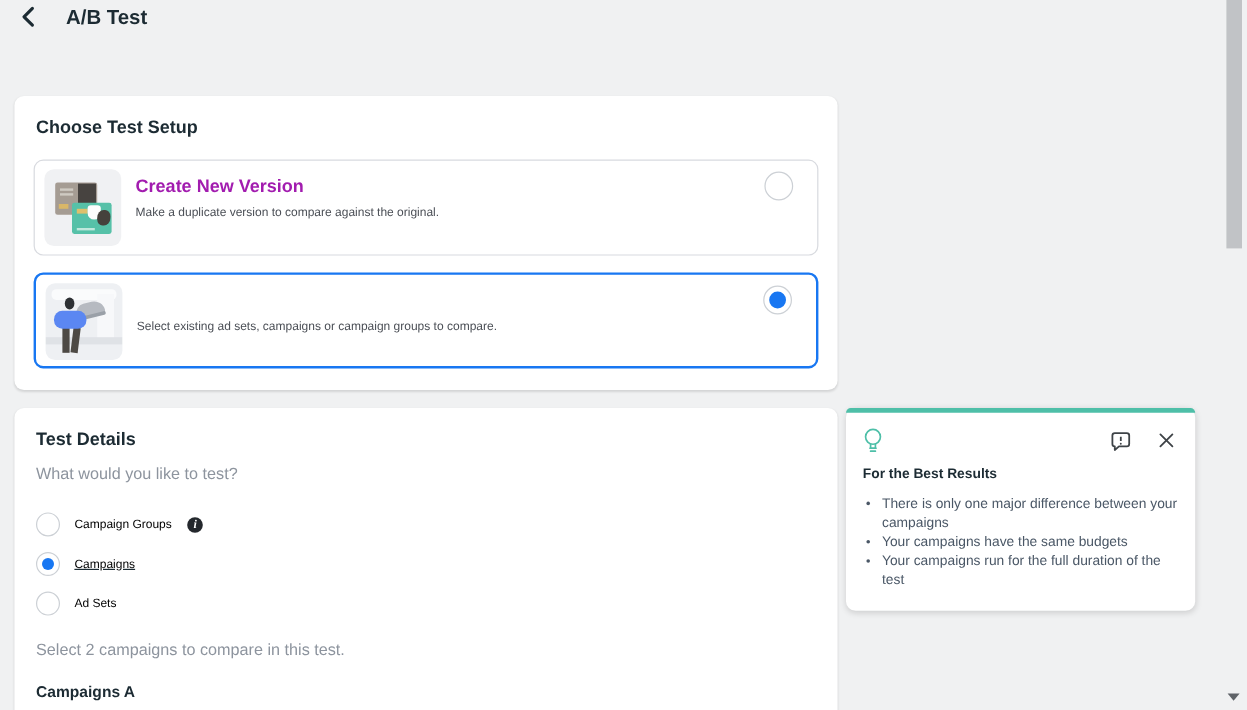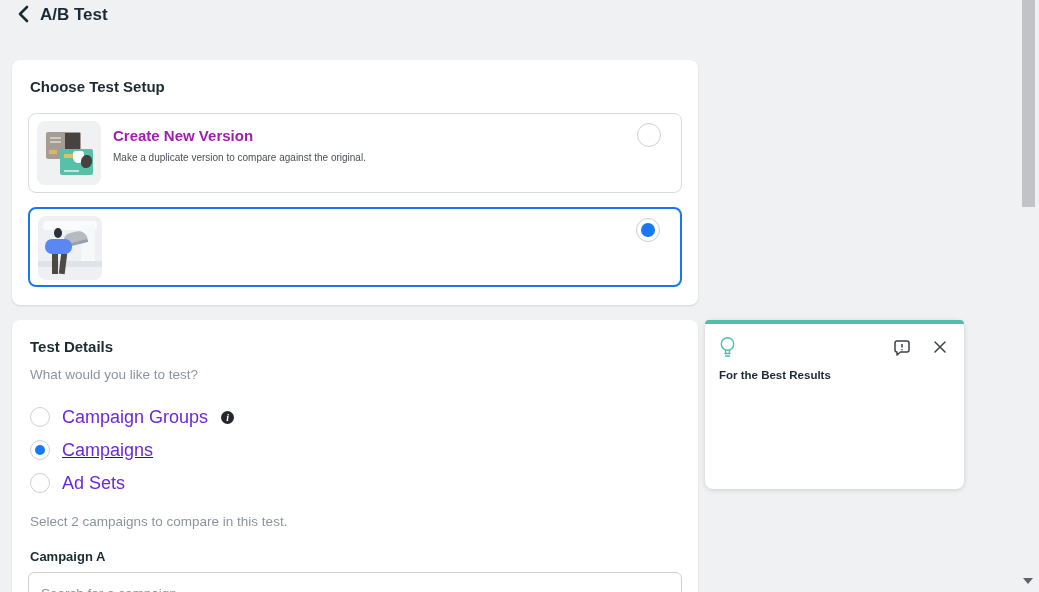--- a/index.html
+++ b/index.html
@@ -6,26 +6,26 @@
   html,body { width:1039px; height:592px; }
   body {
     position:relative;
     background:#f0f1f2;
     font-family:"Liberation Sans", sans-serif;
     overflow:hidden;
     color:#1c2b33;
   }
 
   
-  .header { position:absolute; top:0; left:0; height:30px; display:flex; align-items:center; gap:4px; padding-left:12px; }
+  .header { position:absolute; top:0; left:0; height:30px; display:flex; align-items:center; gap:19px; padding-left:12px; }
   .back-btn { width:24px; height:24px; display:flex; align-items:center; justify-content:center; cursor:pointer; background:none; border:none; }
   .page-title { font-size:17px; font-weight:bold; color:#1c2b33; }
 
   
-  .card { position:absolute; background:#fff; border-radius:8px; box-shadow:0 1px 2px rgba(0,0,0,0.12); }
+  .card { position:absolute; background:#fff; border-radius:8px; box-shadow:0 1px 2px rgba(0,0,0,0.12);margin-top:20px; }
   #card-setup   { left:12px; top:60px;  width:686px; height:245px; }
   #card-details { left:12px; top:320px; width:686px; height:280px; }
   .card-title { position:absolute; left:18px; top:18px; font-size:15px; font-weight:bold; color:#1c2b33; }
 
   
   .setup-option { position:absolute; left:16px; width:654px; height:80px; border:1px solid #d8dadf; border-radius:8px; background:#fff; cursor:pointer; }
   #setup-option-0 { top:53px; }
   #setup-option-1 { top:147px; border:2px solid #1877f2; }
   .option-illustration { position:absolute; left:8px; top:7px; width:64px; height:64px; border-radius:8px; overflow:hidden; }
   .option-title { position:absolute; left:84px; top:13px; font-size:15px; font-weight:bold; color:#a21caf; }
@@ -58,29 +58,29 @@
   .i1-body { position:absolute; left:7px; top:23px; width:27px; height:15px; background:#5b87f2; border-radius:7px; }
   .i1-leg-l { position:absolute; left:14px; top:37px; width:6px; height:21px; background:#4d4944; }
   .i1-leg-r { position:absolute; left:22px; top:37px; width:6px; height:21px; background:#4d4944; transform:rotate(7deg); }
 
   
   .question { position:absolute; left:18px; top:47px; font-size:13.5px; color:#8d949e; }
   .radio-row { position:absolute; left:18px; height:22px; display:flex; align-items:center; gap:12px; cursor:pointer; }
   #radio-row-0 { top:86px; } #radio-row-1 { top:119px;text-decoration:underline; } #radio-row-2 { top:152px; }
   .radio-circle { position:relative; width:20px; height:20px; border:1px solid #ccd0d5; border-radius:50%; background:#fff; flex:0 0 auto; }
   .radio-circle.selected::after { content:''; position:absolute; left:4px; top:4px; width:10px; height:10px; border-radius:50%; background:#1877f2; }
-  .radio-label { font-size:18px; color:#6d28d9; }
+  .radio-label { font-size:10px; color:#000000; }
   .info-dot { width:13px; height:13px; margin-left:1px; background:#24282d; color:#fff; border-radius:50%; font-size:10px; line-height:13px; display:inline-flex; align-items:center; justify-content:center; font-family:"Liberation Serif", serif; font-weight:bold; font-style:italic; }
   .instruction { position:absolute; left:18px; top:194px; font-size:13.5px; color:#8d949e; }
   .campaign-a-label { position:absolute; left:18px; top:229px; font-size:13px; font-weight:bold; color:#1c2b33; }
   .search-input { position:absolute; left:16px; top:252px; width:654px; height:42px; border:1px solid #ccd0d5; border-radius:6px; padding:0 12px; font-size:13.5px; font-family:"Liberation Sans", sans-serif; color:#1c2b33; outline:none; }
   .search-input::placeholder { color:#8d949e; }
 
   
-  #tips-card { left:705px; top:320px; width:259px; height:169px; border-radius:8px; box-shadow:0 1px 5px rgba(0,0,0,0.15); }
+  #tips-card { left:705px; top:320px; width:291px; height:169px; border-radius:8px; box-shadow:0 1px 5px rgba(0,0,0,0.15); }
   .tips-accent { position:absolute; top:0; left:0; right:0; height:4px; background:#4ebfa8; border-radius:8px 8px 0 0; }
   .tips-bulb { position:absolute; left:14px; top:16px; }
   .tips-feedback { position:absolute; right:52px; top:18px; width:20px; height:20px; cursor:pointer; background:none; border:none; padding:0; }
   .tips-close { position:absolute; right:16px; top:19px; width:17px; height:17px; cursor:pointer; background:none; border:none; padding:0; }
   .tips-title { position:absolute; left:14px; top:49px; font-size:11.5px; font-weight:bold; color:#1c2b33; }
   .tips-list { position:absolute; left:16px; top:72px; right:8px; list-style:disc; padding-left:14px; font-size:11.5px; line-height:16px; color:#4a5766; }
 
   
   .scroll-thumb { position:absolute; left:1022px; top:0; width:13px; height:207px; background:#c1c3c6; cursor:pointer; }
   .scroll-down { position:absolute; left:1022px; top:577px; width:12px; height:8px; cursor:pointer; }
@@ -128,20 +128,21 @@
     <div class="option-illustration" id="illus-1">
       <div class="i1-wall"></div>
         <div class="i1-panel"></div>
         <div class="i1-floor"></div>
       <div class="i1-shoe"></div>
       <div class="i1-head"></div>
         <div class="i1-leg-l"></div>
         <div class="i1-leg-r"></div>
         <div class="i1-body"></div>
     </div>
+    <div class="option-desc">Select existing ad sets, campaigns or campaign groups to compare.</div>
     <div class="option-radio selected"></div>
   </div>
 </div>
 
 <div class="card" id="card-details">
   <div class="card-title">Test Details</div>
   <div class="question">What would you like to test?</div>
 
   <div class="radio-row" id="radio-row-0">
     <span class="radio-circle"></span>
@@ -151,21 +152,21 @@
   <div class="radio-row" id="radio-row-1">
     <span class="radio-circle selected"></span>
     <span class="radio-label">Campaigns</span>
   </div>
   <div class="radio-row" id="radio-row-2">
     <span class="radio-circle"></span>
     <span class="radio-label">Ad Sets</span>
   </div>
 
   <div class="instruction">Select 2 campaigns to compare in this test.</div>
-  <div class="campaign-a-label">Campaign A</div>
+  <div class="campaign-a-label">Campaigns A</div>
   <input class="search-input" type="text" placeholder="Search for a campaign" style="">
 </div>
 
 <div class="card" id="tips-card">
   <div class="tips-accent"></div>
   <span class="tips-bulb">
     <svg width="17" height="23" viewBox="0 0 17 23" fill="none" stroke="#4ebfa8" stroke-width="1.4" stroke-linecap="round">
       <circle cx="8.5" cy="8" r="6.2"></circle>
       <path d="M6.5 14.5 v2.5 M10.5 14.5 v2.5 M6 17.5 h5 M6.5 20 h4"></path>
     </svg>
@@ -176,16 +177,21 @@
       <line x1="10" y1="6" x2="10" y2="9.5"></line>
       <circle cx="10" cy="11.8" r="0.8" fill="#3e4347" stroke="none"></circle>
     </svg>
   </button>
   <button class="tips-close">
     <svg width="16" height="16" viewBox="0 0 16 16" stroke="#3e4347" stroke-width="1.5" stroke-linecap="round">
         <path d="M3 3 L13 13 M13 3 L3 13"></path>
       </svg>
   </button>
   <div class="tips-title">For the Best Results</div>
+  <ul class="tips-list">
+    <li>There is only one major difference between your campaigns</li>
+    <li>Your campaigns have the same budgets</li>
+    <li>Your campaigns run for the full duration of the test</li>
+  </ul>
 </div>
 
 <div class="scroll-thumb"></div>
 <div class="scroll-down"></div>
 
 </body></html>

